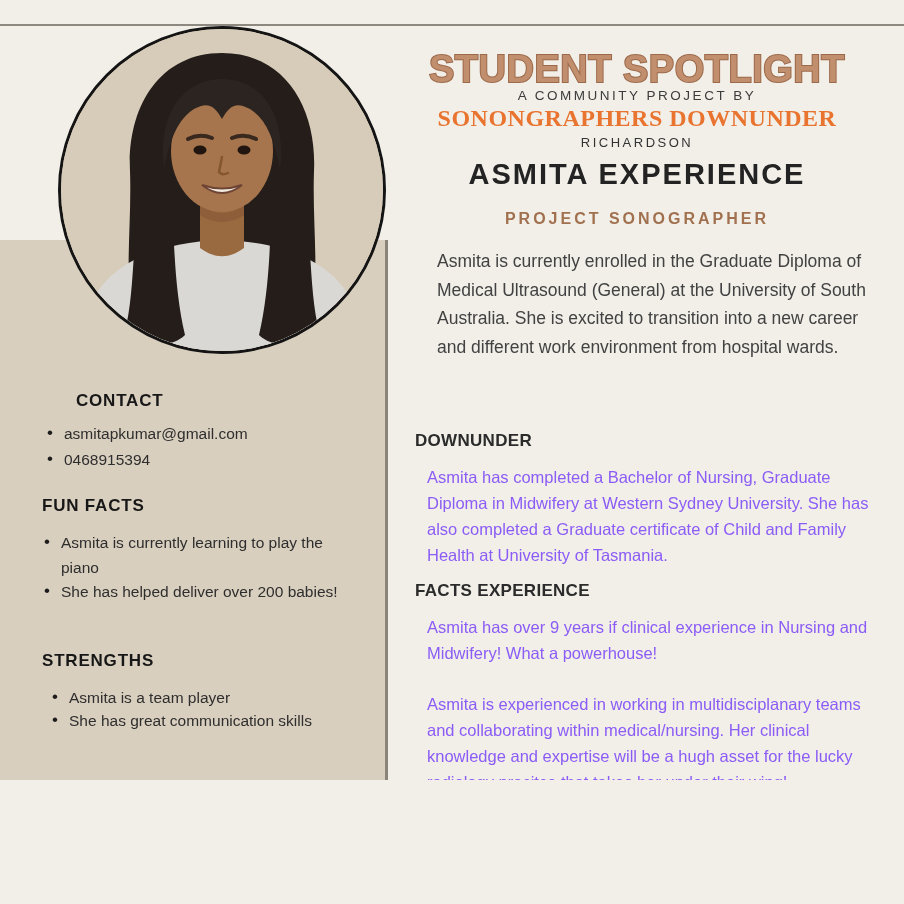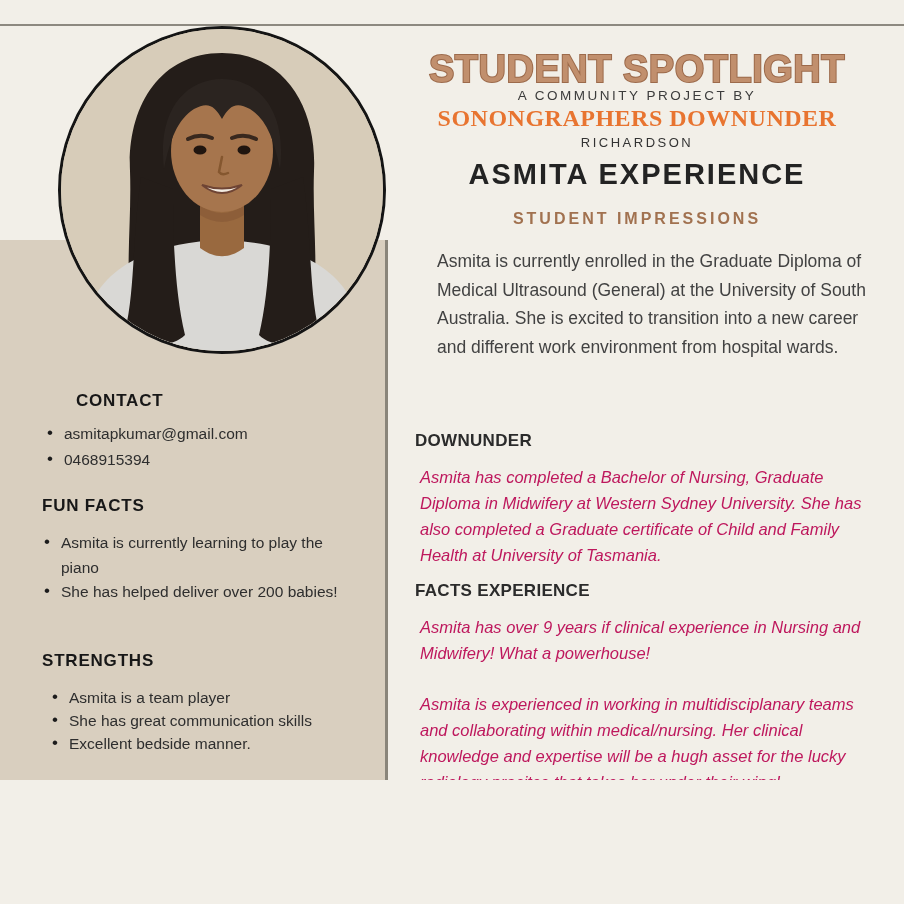--- a/index.html
+++ b/index.html
@@ -24,21 +24,21 @@
        font-family:"Liberation Serif", serif;}
   .introducing{top:136px;font-size:13px;letter-spacing:2.5px;color:#333;}
   .name{top:160px;font-size:29px;font-weight:700;letter-spacing:2px;color:#232323;}
   .role{top:211px;font-size:16px;font-weight:700;letter-spacing:3px;color:#a1714f;}
 
   .intro{position:absolute;left:437px;top:247px;width:452px;margin:0;
          font-size:17.5px;line-height:28.6px;color:#424242;}
 
   .section{position:absolute;left:415px;width:472px;}
   .section h2{margin:0;font-size:17px;font-weight:700;letter-spacing:.3px;color:#2b2b2b;}
-  .section p{margin:5px;font-size:16.5px;line-height:26px;color:#be185d;font-style:italic;}
+  .section p{margin:12px;font-size:16.5px;line-height:26px;color:#8b5cf6;}
   .sec-education{top:431px;}  .sec-education p{margin-top:13px;}
   .sec-work{top:581px;}       .sec-work p{margin-top:13px;}
   .sec-impressions{top:679px;}.sec-impressions p{margin-top:12px;}
 
   .side-h{position:absolute;margin:0;font-size:17px;font-weight:700;letter-spacing:.8px;color:#171717;}
   .h-contact{left:52px;top:391px;margin-left:24px;}
   .h-funfacts{left:42px;top:496px;}
   .h-strengths{left:42px;top:651px;}
 
   ul.side-list{position:absolute;margin:0;padding:0;list-style:none;}
@@ -76,21 +76,21 @@
       <path d="M161 128 L158 143 Q161 147 167 144" stroke="#85572f" stroke-width="2.5" fill="none" stroke-linecap="round"></path>
       <path d="M141 156 Q 161 172 181 156 Q 161 163 141 156 Z" fill="#f3ece2" stroke="#6e4434" stroke-width="2"></path>
     </svg>
   </div>
 
   <div class="hdr title">STUDENT SPOTLIGHT</div>
   <div class="hdr subtitle">A COMMUNITY PROJECT BY</div>
   <div class="hdr org">SONONGRAPHERS DOWNUNDER</div>
   <div class="hdr introducing">RICHARDSON</div>
   <div class="hdr name">ASMITA EXPERIENCE</div>
-  <div class="hdr role">STUDENT IMPRESSIONS</div>
+  <div class="hdr role">PROJECT SONOGRAPHER</div>
   <p class="intro">Asmita is currently enrolled in the Graduate Diploma of Medical Ultrasound (General) at the University of South Australia. She is excited to transition into a new career and different work environment from hospital wards.</p>
 
   <div class="section sec-education">
     <h2>DOWNUNDER</h2>
     <p>Asmita has completed a Bachelor of Nursing, Graduate Diploma in Midwifery at Western Sydney University.  She has also completed a Graduate certificate of Child and Family Health at University of Tasmania.</p>
   </div>
 
   <div class="section sec-work">
     <h2>FACTS EXPERIENCE</h2>
     <p>Asmita has over 9 years if clinical experience in Nursing and Midwifery! What a powerhouse!</p>
@@ -109,16 +109,15 @@
   <h2 class="side-h h-funfacts">FUN FACTS</h2>
   <ul class="side-list list-funfacts">
     <li>Asmita is currently learning to play the piano</li>
     <li>She has helped deliver over 200 babies!</li>
   </ul>
 
   <h2 class="side-h h-strengths">STRENGTHS</h2>
   <ul class="side-list list-strengths">
     <li>Asmita is a team player</li>
     <li>She has great communication skills</li>
-    <li>Excellent bedside manner.</li>
   </ul>
 
 </div>
 
 </body></html>

